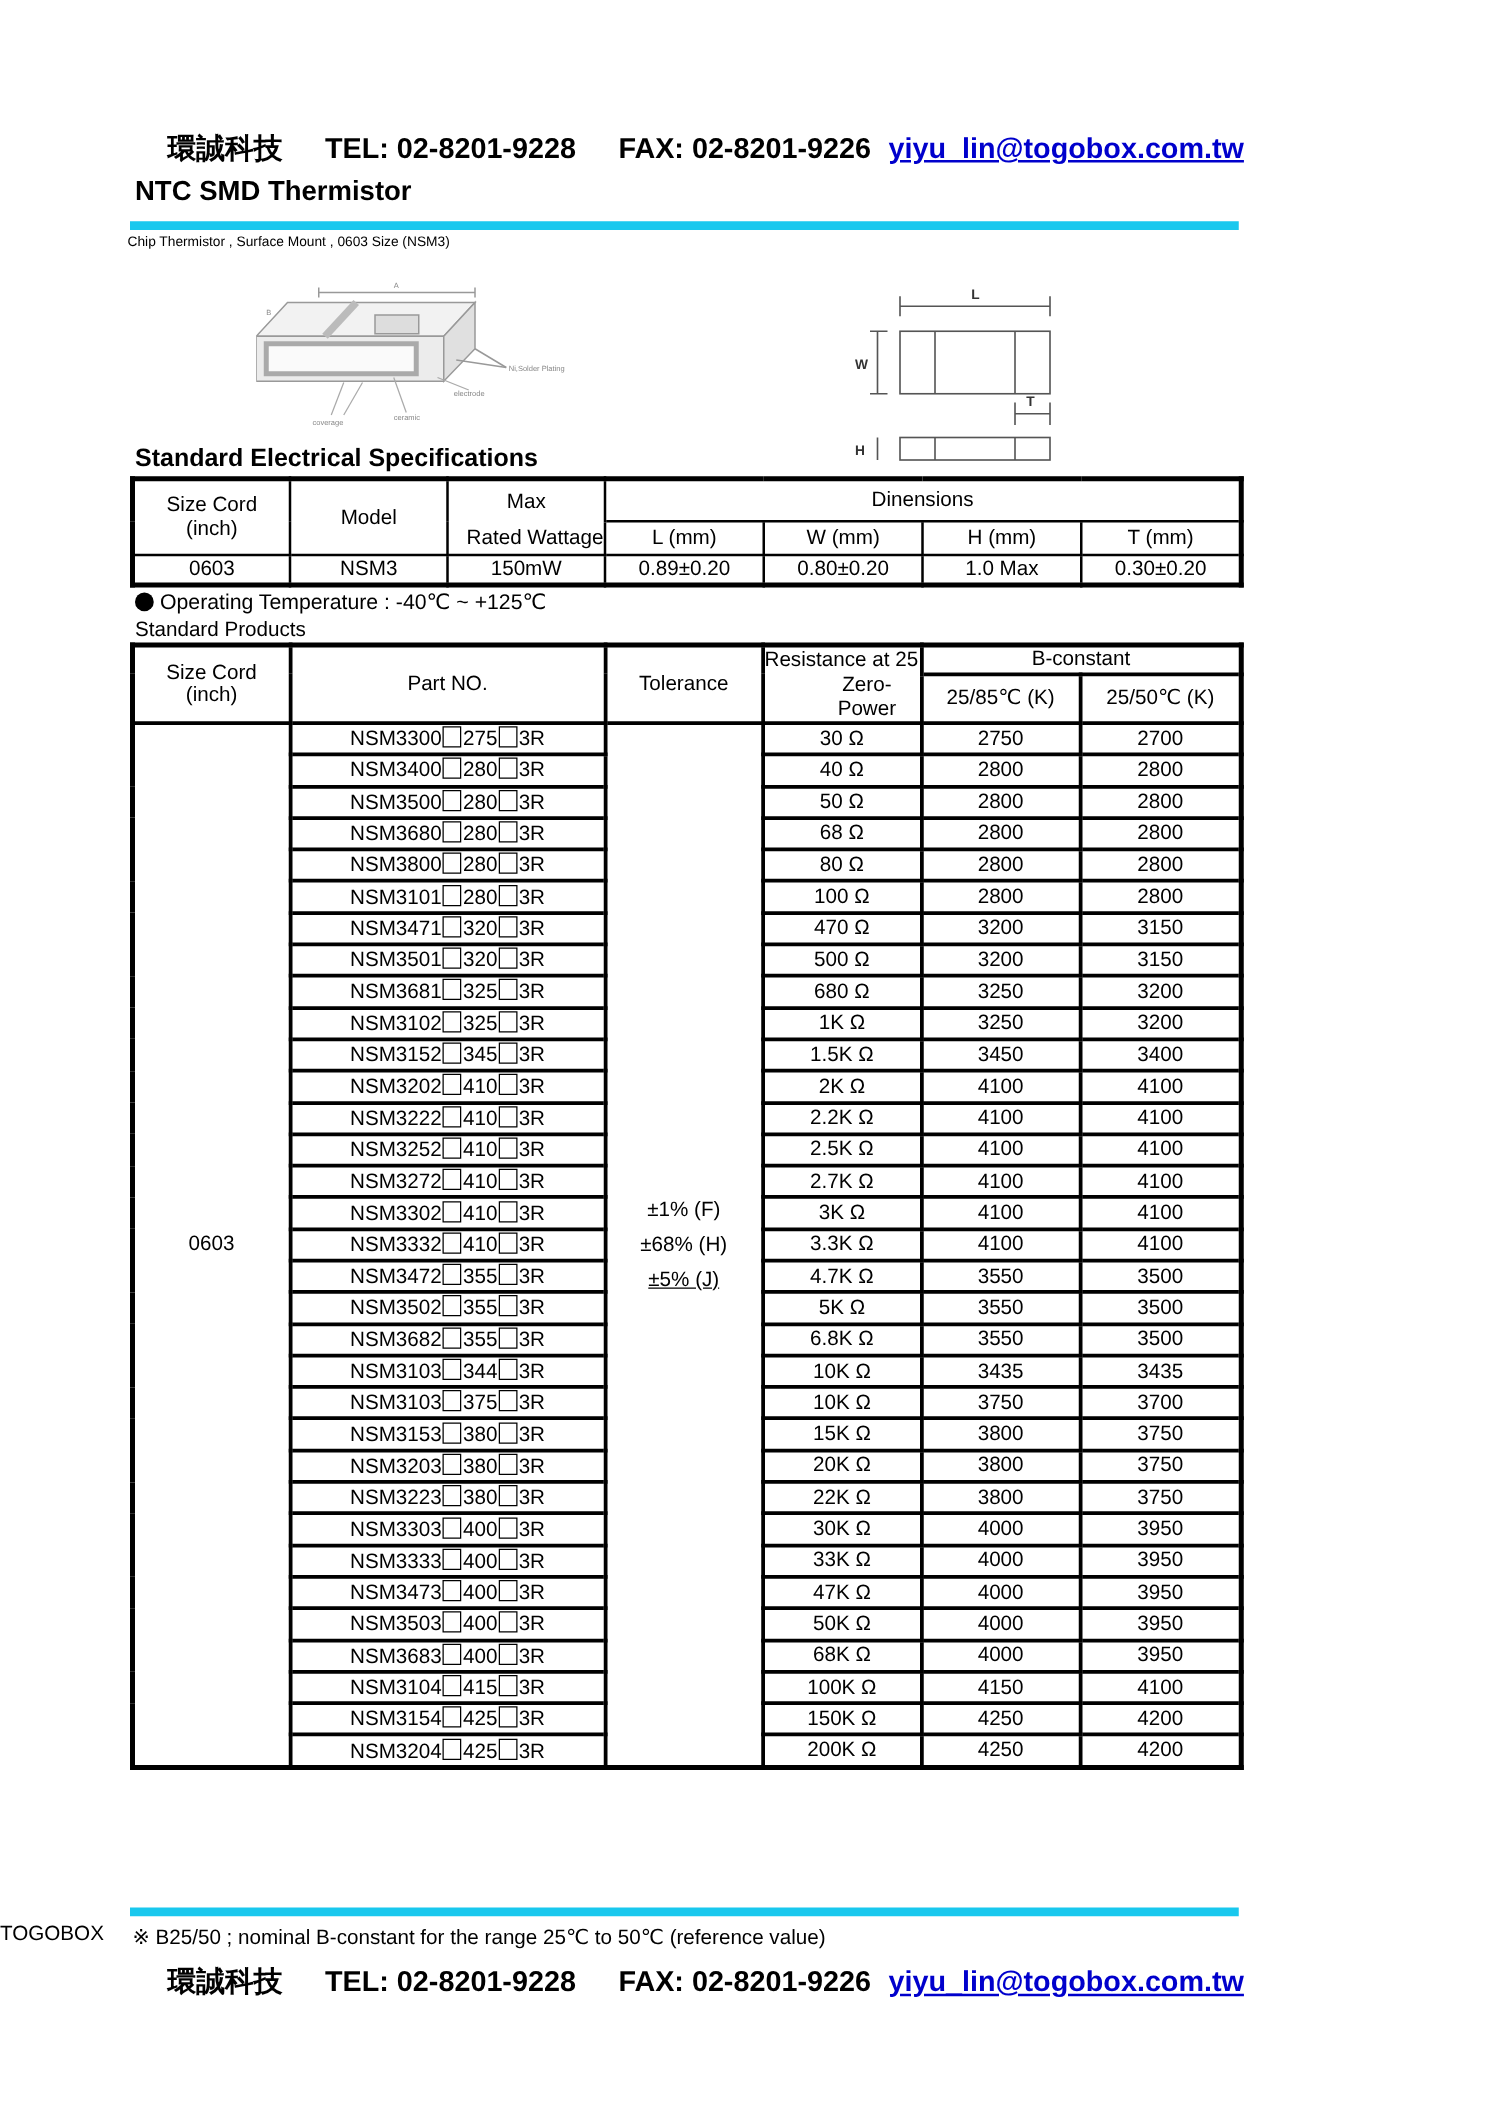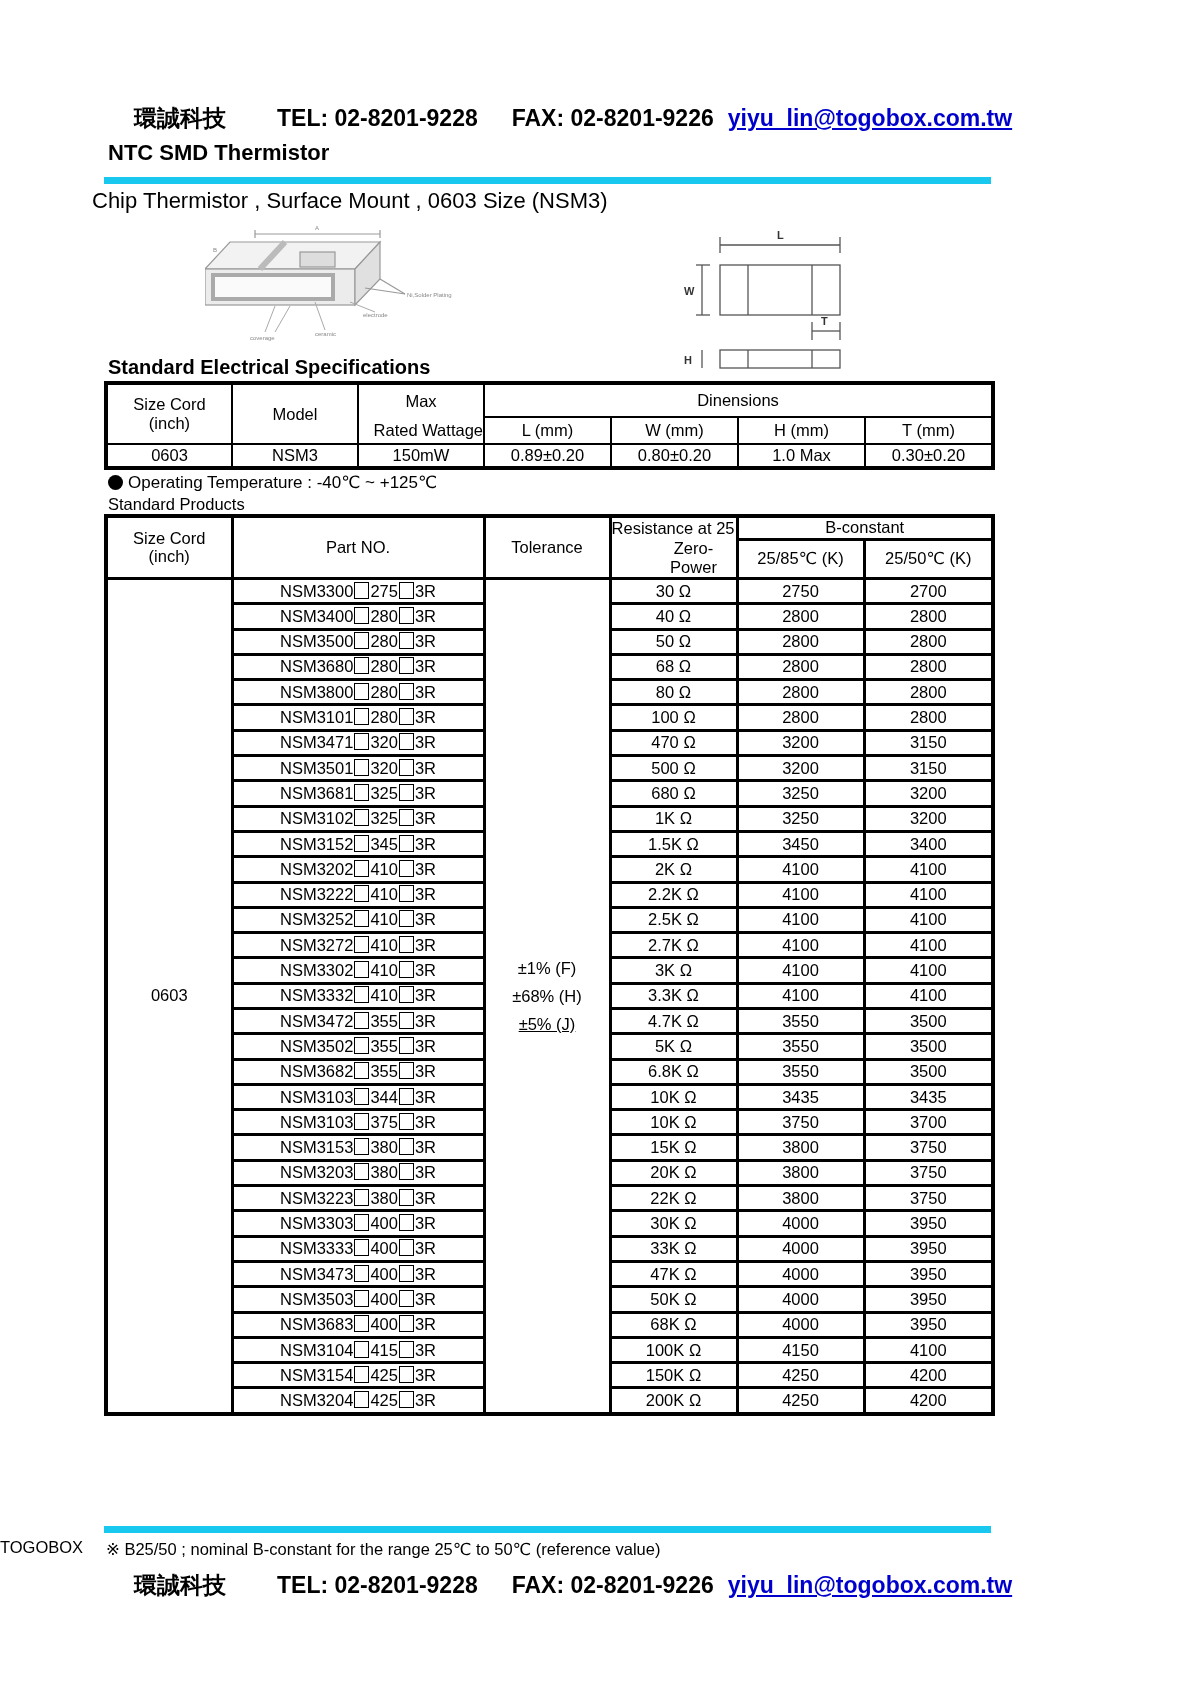--- a/index.html
+++ b/index.html
@@ -2,26 +2,26 @@
 <html><head>
 <meta charset="utf-8">
 <style>
   html, body { margin: 0; padding: 0; background: #ffffff; }
   body { width: 1190px; height: 1683px; position: relative; overflow: hidden;
          font-family: "Liberation Sans", "DejaVu Sans", sans-serif; color: #000; }
   .abs { position: absolute; }
   .contact { left: 134px; font-size: 23px; font-weight: bold; white-space: nowrap; letter-spacing: 0; }
   .contact span { display: inline-block; }
   .contact .cn { margin-right: 34px; font-family: "DejaVu Sans", sans-serif; }
-  .contact .tel { margin-right: 34px; margin-left: 17px; }
+  .contact .tel { margin-right: 34px; }
   .contact .fax { margin-right: 14px; }
   .contact a { color: #0000cc; text-decoration: underline; }
   .title { left: 108px; top: 140px; font-size: 22px; font-weight: bold; }
   .cyan-bar { background: #19c8ee; height: 7px; }
-  .subtitle { left: 92px; top: 188px; font-size: 22px; }
+  .subtitle { left: 102px; top: 188px; font-size: 11px; }
   .spec-heading { left: 108px; top: 356px; font-size: 20px; font-weight: bold; }
   table { border-collapse: collapse; position: absolute; table-layout: fixed; }
   td, th { font-weight: normal; text-align: center; font-size: 16.5px; padding: 0; line-height: 1.15; }
   .spec { left: 104px; top: 381px; width: 887px; border: 4px solid #000; }
   .spec td { border: 2px solid #000; }
   .spec .noborder-b { border-bottom: none; }
   .spec .noborder-t { border-top: none; }
   .note1 { left: 108px; top: 472px; font-size: 17px; }
   .note1 .dot { display: inline-block; width: 15px; height: 15px; border-radius: 50%; background: #000; vertical-align: -2px; margin-right: 5px; }
   .note2 { left: 108px; top: 495px; font-size: 16.5px; }
@@ -121,21 +121,21 @@
       <tr style="height:34px">
     <td rowspan="2">
       <div>Size Cord</div>
           <div>(inch)</div>
     </td>
     <td rowspan="2">Model</td>
     <td class="noborder-b">Max</td>
     <td colspan="4">Dinensions</td>
   </tr>
   <tr style="height:27px">
-    <td class="noborder-t clip" style="text-align:right; padding-left:14px;">Rated Wattage</td>
+    <td class="noborder-t clip" style="text-align:center; padding-left:14px;">Rated Wattage</td>
     <td>L (mm)</td>
     <td>W (mm)</td>
     <td>H (mm)</td>
     <td>T (mm)</td>
   </tr>
   <tr style="height:24px">
     <td>0603</td>
     <td>NSM3</td>
     <td>150mW</td>
     <td>0.89±0.20</td>

